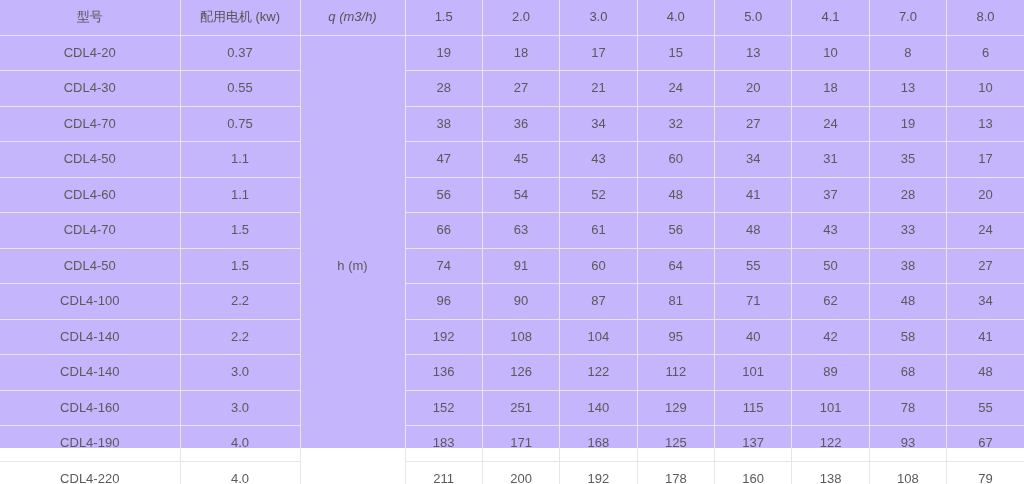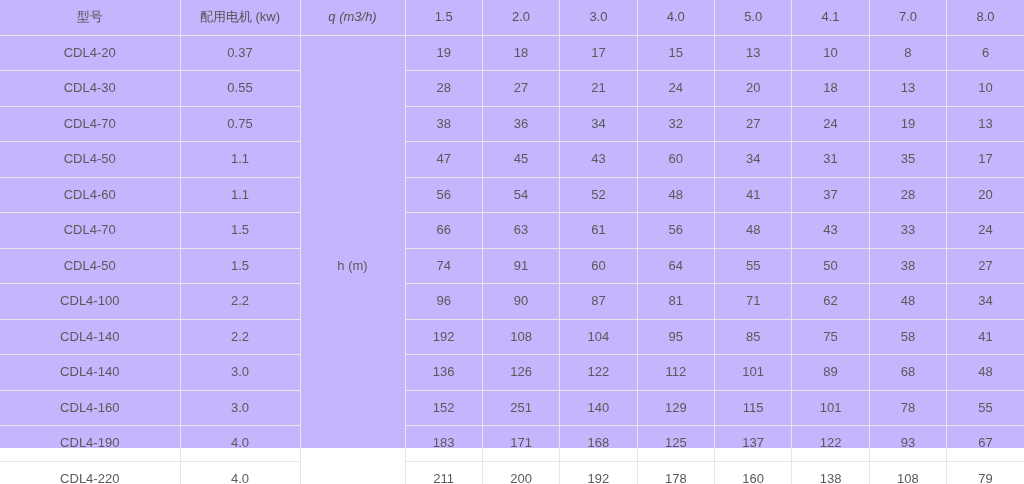--- a/index.html
+++ b/index.html
@@ -202,22 +202,22 @@
           <td>48</td>
           <td>34</td>
         </tr>
         <tr>
           <td>CDL4-140</td>
           <td>2.2</td>
           <td>192</td>
           <td>108</td>
           <td>104</td>
           <td>95</td>
-          <td>85</td>
-          <td>75</td>
+          <td>40</td>
+          <td>42</td>
           <td>58</td>
           <td>41</td>
         </tr>
         <tr>
           <td>CDL4-140</td>
           <td>3.0</td>
           <td>136</td>
           <td>126</td>
           <td>122</td>
           <td>112</td>

